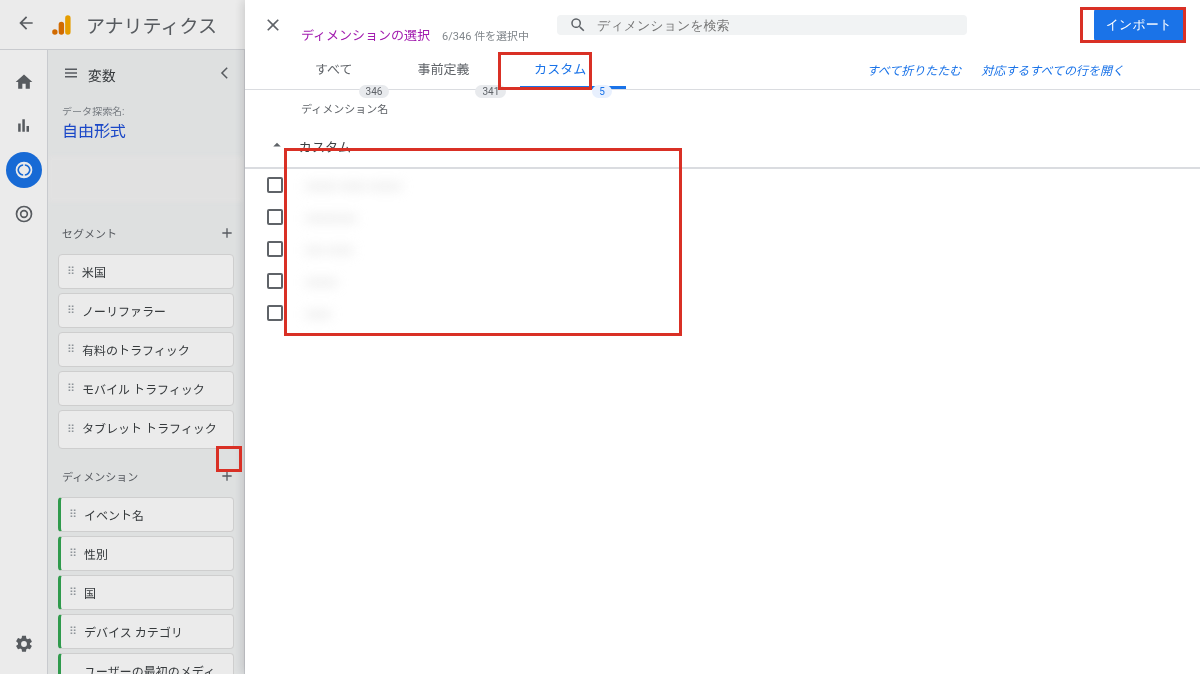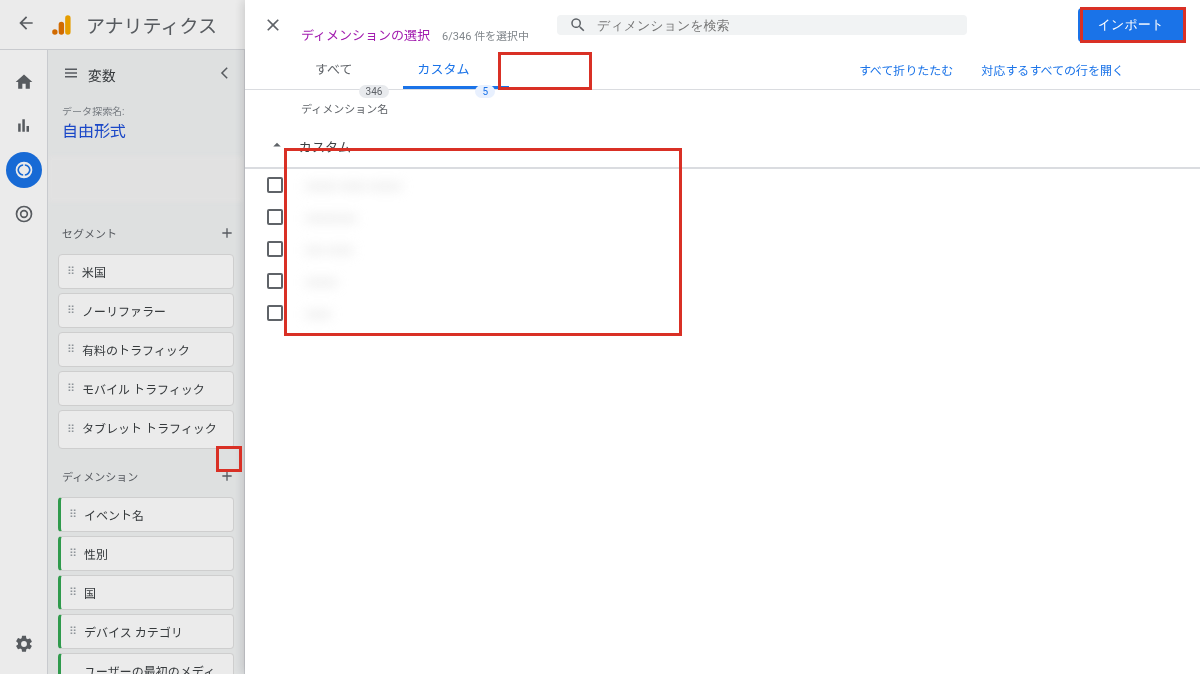--- a/index.html
+++ b/index.html
@@ -35,28 +35,28 @@
 
 .modal { position: absolute; top: 0; left: 245px; right: 0; bottom: 0; background: #fff; z-index: 7; box-shadow: -2px 0 10px rgba(0,0,0,0.15); display: flex; flex-direction: column; }
 .modal-header { display: flex; align-items: center; padding: 10px 16px; gap: 16px; height: 50px; }
 .modal-close { cursor: pointer; color: #5f6368; width: 24px; height: 24px; display: flex; align-items: center; justify-content: center; }
 .modal-title-wrap { display: flex; align-items: baseline; gap: 12px; }
 .modal-title { font-size: 13px; color: #a21caf; }
 .modal-subtitle { font-size: 11px; color: #80868b; margin-top: 20px; }
 .search-wrap { flex: 1; display: flex; align-items: center; background: #f1f3f4; border-radius: 4px; padding: 0 12px; height: 20px; margin-left: 12px; max-width: 410px; }
 .search-wrap svg { color: #5f6368; margin-right: 10px; flex-shrink: 0; }
 .search-input { border: none; background: transparent; outline: none; font-size: 13px; flex: 1; color: #3c4043; }
-.import-btn { background: #1a73e8; color: #fff; border: none; border-radius: 4px; padding: 8px 20px; font-size: 13px; cursor: pointer; margin-left: auto; }
+.import-btn { background: #1a73e8; color: #fff; border: none; border-radius: 4px; padding: 8px 12px; font-size: 13px; cursor: pointer; margin-left: auto; }
 
 .tabs-row { display: flex; align-items: center; padding: 0 76px 0 56px; border-bottom: 1px solid #dadce0; height: 40px; }
 .tab { display: flex; align-items: center; gap: 6px; padding: 0 14px; height: 100%; font-size: 13px; color: #5f6368; cursor: pointer; border-bottom: 3px solid transparent; position: relative; }
 .tab.active { color: #1a73e8; border-bottom-color: #1a73e8; }
 .tab-count { background: #e8eaed; color: #5f6368; border-radius: 10px; padding: 1px 7px; font-size: 10px; font-weight: 400; margin-top: 46px; }
 .tab.active .tab-count { background: #e8f0fe; color: #1a73e8; }
-.tabs-actions { margin-left: auto; display: flex; gap: 28px; }
+.tabs-actions { margin-left: auto; display: flex; gap: 20px; font-style: italic; }
 .link-action { color: #1a73e8; font-size: 12px; cursor: pointer; }
 
 .col-header { padding: 10px 56px; font-size: 11px; color: #5f6368; }
 .group-row { display: flex; align-items: center; padding: 10px 20px; cursor: pointer; font-size: 13px; color: #3c4043; }
 .group-chevron { width: 24px; text-align: center; color: #5f6368; }
 .group-label { margin-left: 10px; }
 .divider-line { height: 2px; background: #dadce0; margin: 0; }
 .item-row { display: flex; align-items: center; padding: 8px 20px; font-size: 13px; color: #3c4043; }
 .checkbox { width: 16px; height: 16px; border: 2px solid #5f6368; border-radius: 2px; margin-left: 2px; cursor: pointer; }
 .item-label { margin-left: 22px; filter: blur(6px); color: #cfcfcf; user-select: none; }
@@ -216,20 +216,24 @@
       <input class="search-input" placeholder="ディメンションを検索" style="">
     </div>
     <button class="import-btn">インポート</button>
   </div>
 
   <div class="tabs-row">
     <div class="tab">
       <span>すべて</span>
       <span class="tab-count">346</span>
     </div>
+    <div class="tab">
+      <span>事前定義</span>
+      <span class="tab-count">341</span>
+    </div>
     <div class="tab active">
       <span>カスタム</span>
       <span class="tab-count">5</span>
     </div>
     <div class="tabs-actions">
       <span class="link-action">すべて折りたたむ</span>
       <span class="link-action">対応するすべての行を開く</span>
     </div>
   </div>
 

